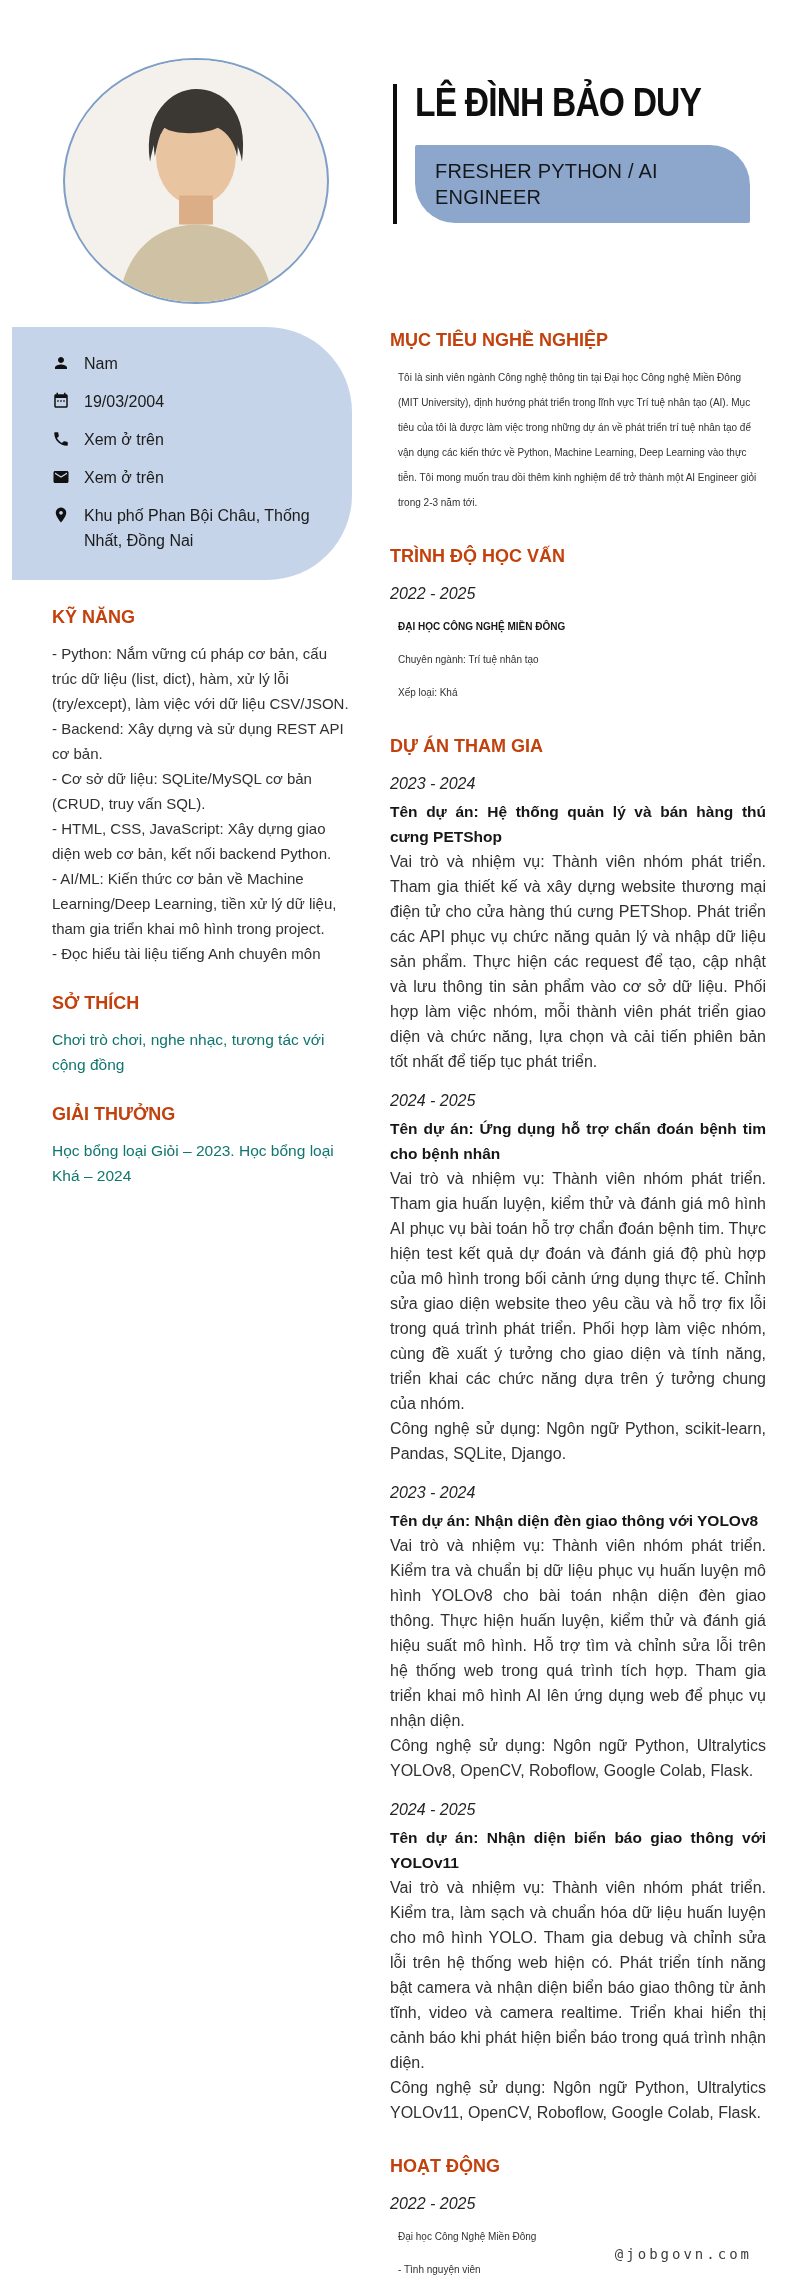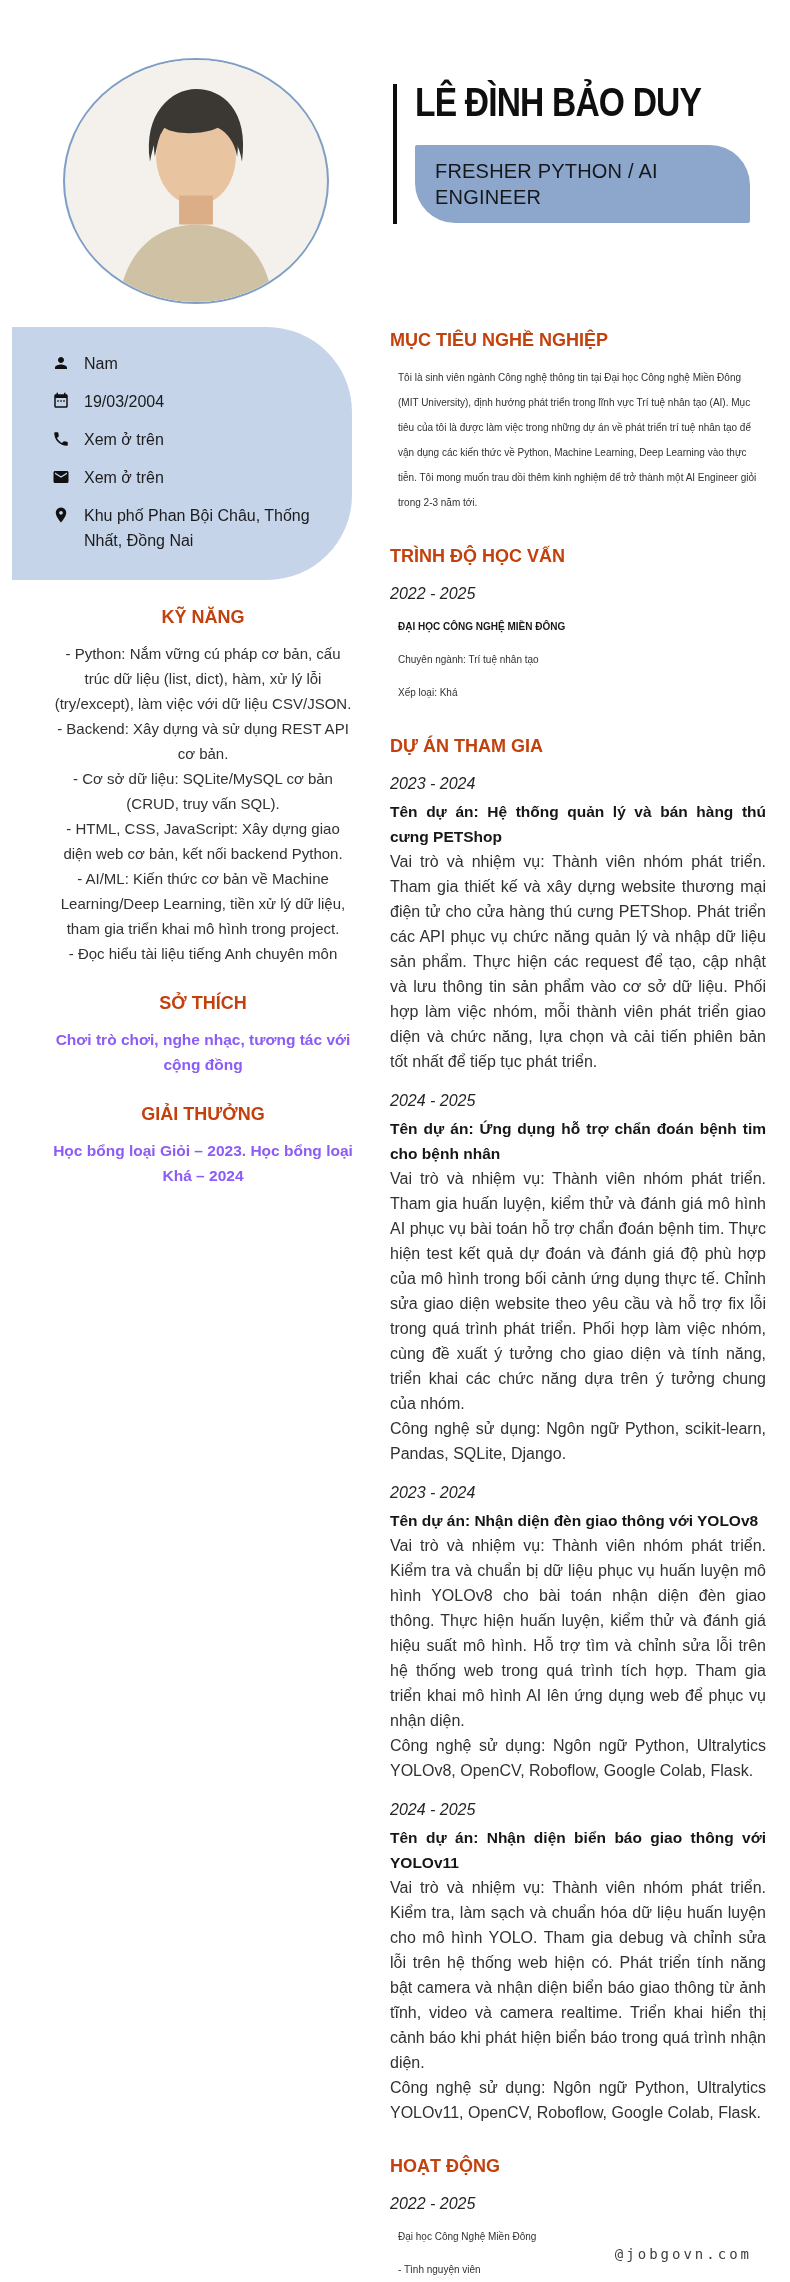--- a/index.html
+++ b/index.html
@@ -32,23 +32,23 @@
     font-size:18px;font-weight:800;color:#c2410c;margin:0;letter-spacing:0;
     line-height:26px;
   }
   .contact-card{
     background:#c6d4e9;border-radius:0 85px 85px 0;
     padding:24px 26px 14px 40px;box-sizing:border-box;width:340px;
   }
   .c-row{display:flex;align-items:flex-start;margin-bottom:13px;font-size:16px;line-height:25px;color:#1b1b1b;}
   .c-row .ic{flex:0 0 18px;width:18px;height:18px;margin:3px 14px 0 0;}
   .c-row .ic svg{width:18px;height:18px;display:block;fill:#111;}
-  .lsec{margin:24px 0 0 40px;width:302px;text-align:center;}
+  .lsec{margin:24px 0 0 40px;width:302px;}
   .lsec h2{margin-bottom:11px;}
-  .body-txt{font-size:15.5px;line-height:25px;color:#8b5cf6;margin:0;font-weight:bold;}
+  .body-txt{font-size:15.5px;line-height:25px;color:#0f766e;margin:0;}
   .skill-line{font-size:15px;line-height:25px;color:#313131;margin:0;}
   
   .rsec h2{margin:0 0 12px 0;}
   .rsec{margin-bottom:28px;}
   .date{font-size:16px;font-style:italic;color:#242424;line-height:25px;margin:10px 0 2px 0;}
   .line{font-size:10px;line-height:25px;color:#313131;margin:8px;}
   .bold{font-weight:bold;color:#181818;}
   .jpara{font-size:16px;line-height:25px;color:#313131;margin:0;text-align:justify;}
   .proj{margin:0 0 14px 0;}
   .proj .date{margin:12px 0 3px 0;}

